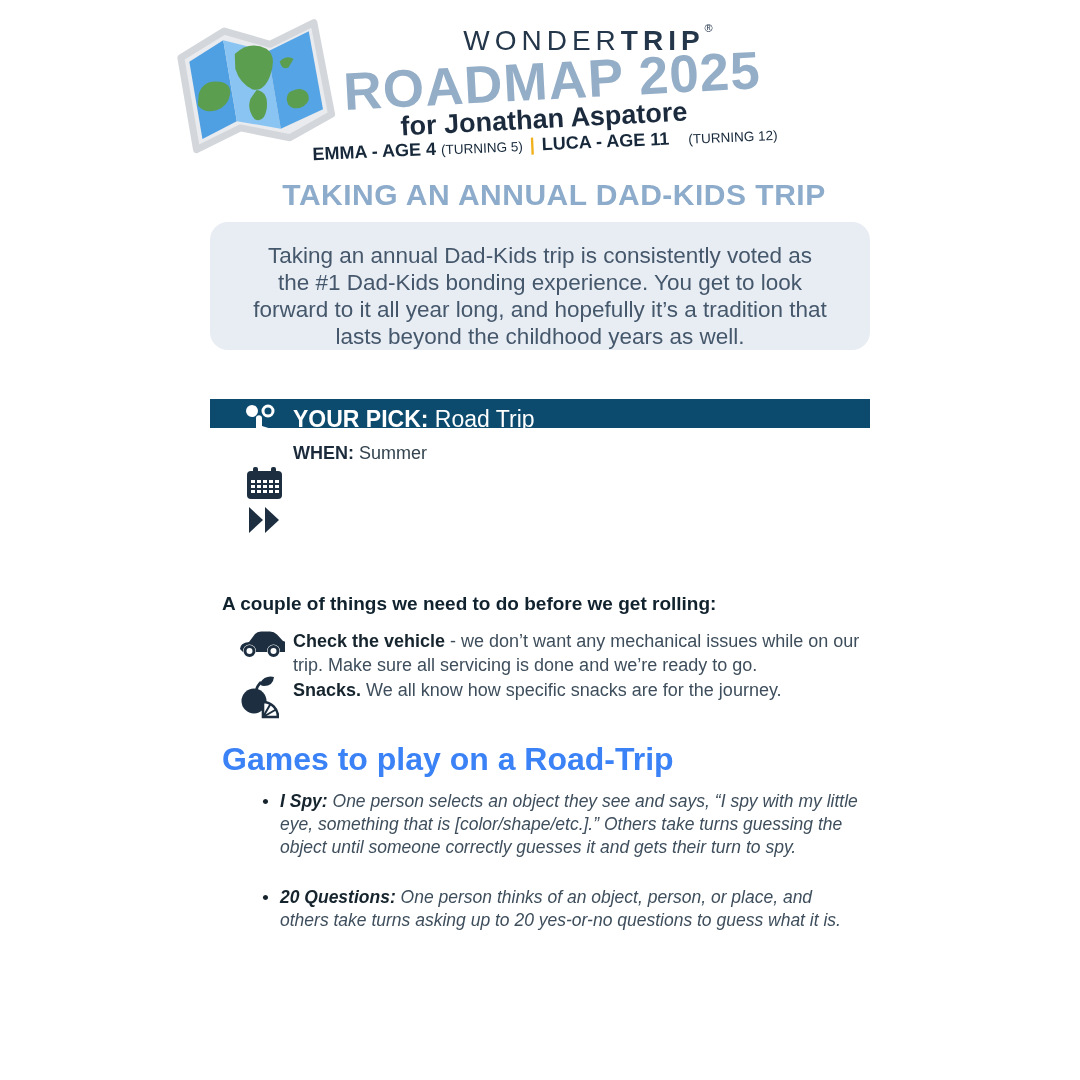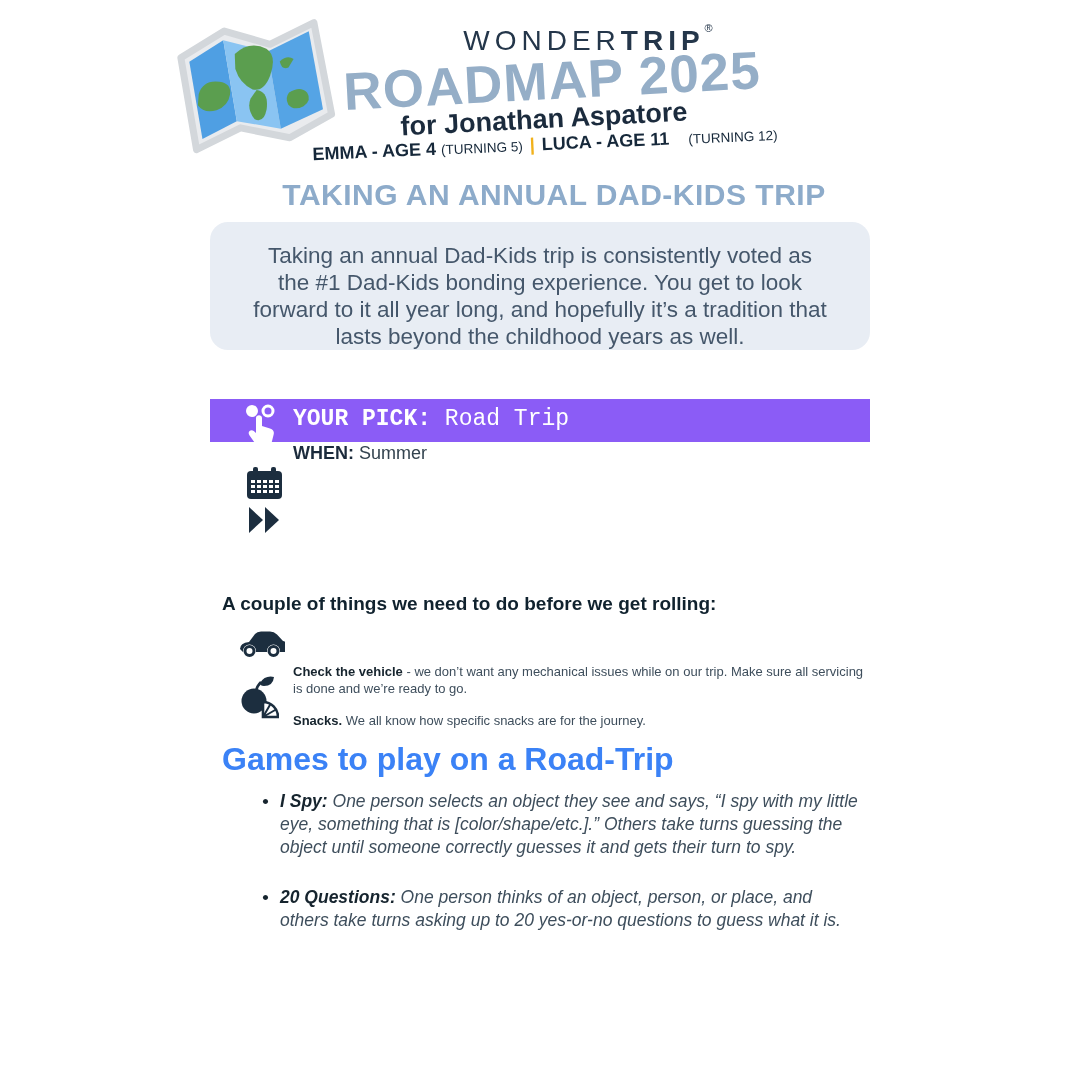--- a/index.html
+++ b/index.html
@@ -43,40 +43,40 @@
   .intro-box {
     left:210px; top:222px; width:660px; height:128px;
     background:#e8edf4; border-radius:18px;
   }
   .intro-text {
     padding:20px 42px 0; text-align:center;
     font-size:22.5px; line-height:1.2; color:#45576b;
   }
 
   
-  .pick-banner { left:210px; top:399px; width:660px; height:43px; background:#8b5cf6;font-family:Liberation Mono, monospace; }
+  .pick-banner { left:210px; top:399px; width:660px; height:29px; background:#0c4a6e; }
   .pick-icon { position:absolute; left:33px; top:4px; width:44px; height:46px; overflow:visible; }
   .pick-text { position:absolute; left:83px; top:7px; font-size:23px; color:#ffffff; white-space:nowrap; }
   .pick-text .lead { font-weight:700; }
 
   
   .when-line { left:293px; top:443px; font-size:18px; color:#33434f; }
   .when-line .lead { font-weight:700; color:#1b2b3c; }
   .calendar-wrap { left:246px; top:467px; width:37px; height:33px; }
   .next-steps { left:293px; top:481px; width:570px; font-size:17.5px; line-height:1.4; color:#3e4e5c; }
   .next-steps .lead { font-weight:700; color:#1b2b3c; }
   .ff-wrap { left:248px; top:506px; width:32px; height:28px; }
 
   
   .prep-heading { left:222px; top:593px; font-size:19px; font-weight:700; color:#10222e; }
   .car-wrap { left:238px; top:628px; width:47px; height:30px; }
   .prep-item-1 { left:293px; top:629px; width:575px; }
   .citrus-wrap { left:241px; top:675px; width:38px; height:44px; }
   .prep-item-2 { left:293px; top:678px; width:575px; }
-  .prep-item-text { font-size:13px; line-height:1.34; color:#3e4e5c;margin-top:34px; }
+  .prep-item-text { font-size:18px; line-height:1.34; color:#3e4e5c; }
   .prep-item-text .lead { font-weight:700; color:#16242e; }
 
   
   .games-heading { left:222px; top:741px; font-size:32px; font-weight:700; color:#3b82f6; }
   .games-list { left:262px; top:790px; width:598px;font-style:italic; }
   .game-item { position:relative; padding-left:18px; font-size:17.5px; line-height:1.32; color:#3e4e5c; }
   .game-item + .game-item { margin-top:27px; }
   .game-item::before { content:"\2022"; position:absolute; left:0; top:-1px; font-size:19px; color:#16242e; }
   .game-item .lead { font-weight:700; color:#16242e; }
 </style>

